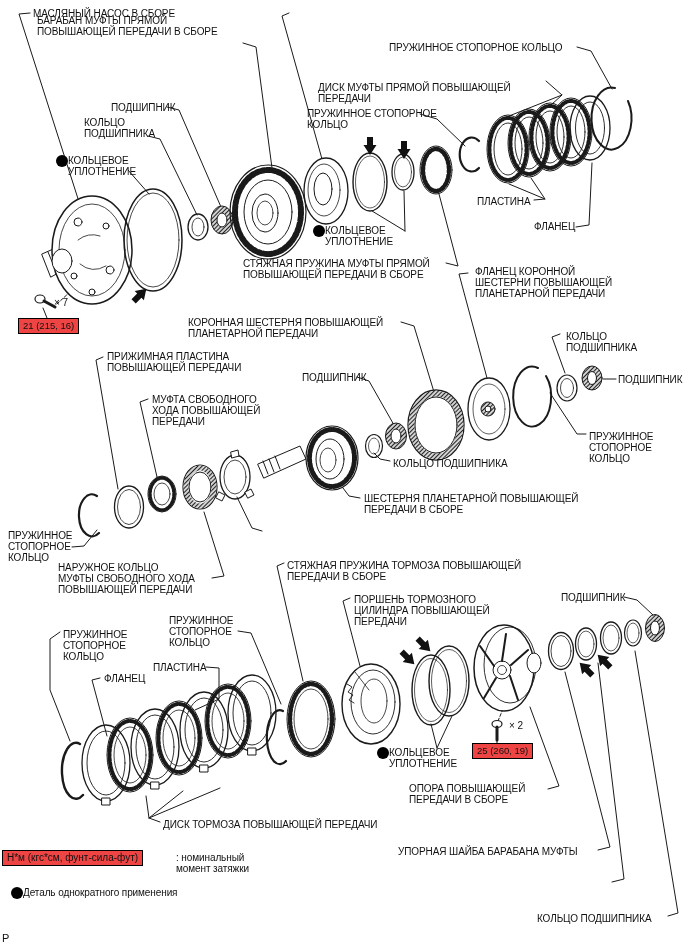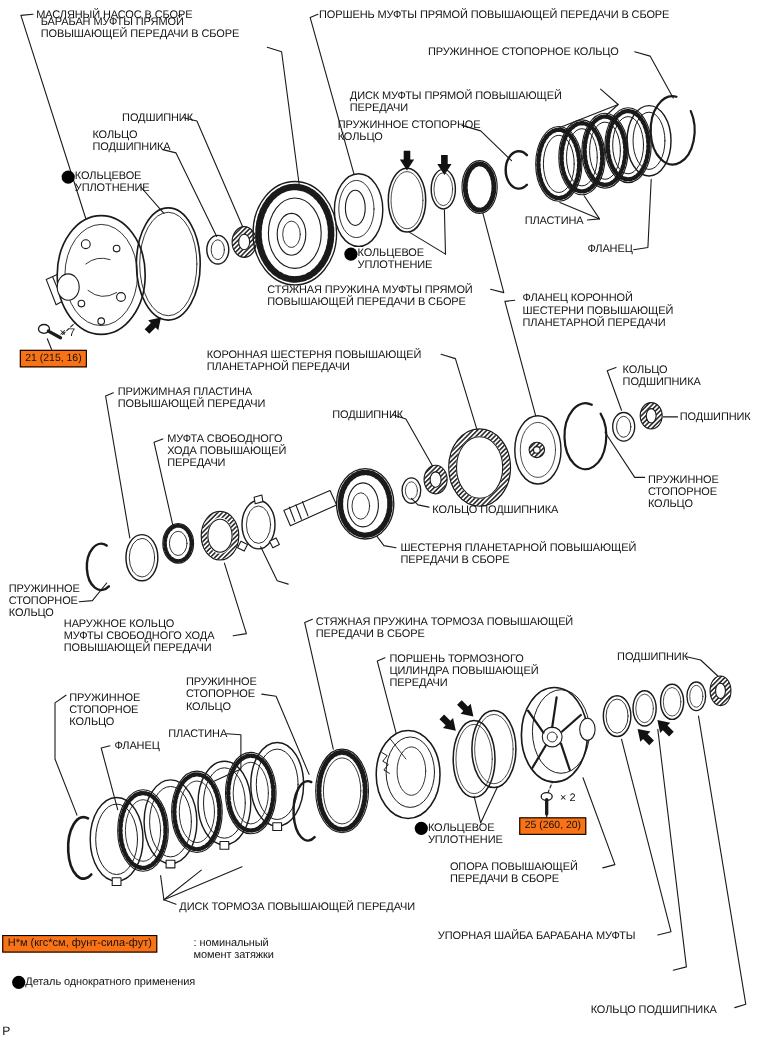--- a/index.html
+++ b/index.html
@@ -4,21 +4,21 @@
 <style>
   html,body{margin:0;padding:0;background:#fff}
   .stage{position:relative;width:690px;height:952px;background:#fff;overflow:hidden;
          font-family:"Liberation Sans",sans-serif;color:#111}
   .stage svg{position:absolute;left:0;top:0}
   .lbl,.lbl-t{font:10px/11.2px "Liberation Sans",sans-serif;letter-spacing:-0.1px;
          white-space:pre-line;color:#111}
   .lbl{position:absolute}
   .blbl{position:absolute;display:flex;align-items:flex-start;gap:0}
   .bullet{flex:none;width:12px;height:12px;border-radius:50%;background:#000;margin-top:0}
-  .tbox{position:absolute;border:1.3px solid #000;background:#f97316;padding:1px 4px;
+  .tbox{position:absolute;border:1.3px solid #000;background:#ef4444;padding:1px 4px;
         font:9.5px/12px "Liberation Sans",sans-serif;white-space:nowrap}
   .qty{position:absolute;font:10px/11px "Liberation Sans",sans-serif}
   .fluid-arrow{display:inline-flex;align-items:center;margin-top:1px}
   .fluid-arrow .tri{width:0;height:0;border-top:5px solid transparent;
         border-bottom:5px solid transparent;border-right:10px solid #000}
   .fluid-arrow .bar{width:8px;height:4px;background:#000}
 </style>
 </head>
 <body>
 
@@ -262,21 +262,20 @@
       <use href="#arr" transform="translate(424,645) rotate(135)"></use>
       <use href="#arr" transform="translate(586,669) rotate(-45)"></use>
       <use href="#arr" transform="translate(604,661) rotate(-45)"></use>
     </g>
   </g>
 </svg>
 
 <div class="lbl" style="left:33px;top:8px">МАСЛЯНЫЙ НАСОС В СБОРЕ</div>
 <div class="lbl" style="left:37px;top:15px">БАРАБАН МУФТЫ ПРЯМОЙ
 ПОВЫШАЮЩЕЙ ПЕРЕДАЧИ В СБОРЕ</div>
-<div class="lbl" style="left:290px;top:8px">ПОРШЕНЬ МУФТЫ ПРЯМОЙ ПОВЫШАЮЩЕЙ ПЕРЕДАЧИ В СБОРЕ</div>
 <div class="lbl" style="left:389px;top:42px">ПРУЖИННОЕ СТОПОРНОЕ КОЛЬЦО</div>
 <div class="lbl" style="left:318px;top:82px">ДИСК МУФТЫ ПРЯМОЙ ПОВЫШАЮЩЕЙ
 ПЕРЕДАЧИ</div>
 <div class="lbl" style="left:307px;top:108px">ПРУЖИННОЕ СТОПОРНОЕ
 КОЛЬЦО</div>
 <div class="lbl" style="left:111px;top:102px">ПОДШИПНИК</div>
 <div class="lbl" style="left:84px;top:117px">КОЛЬЦО
 ПОДШИПНИКА</div>
 <div class="blbl" style="left:56px;top:155px">
       <span class="bullet"></span>
@@ -339,21 +338,21 @@
     </div>
 <div class="lbl" style="left:409px;top:783px">ОПОРА ПОВЫШАЮЩЕЙ
 ПЕРЕДАЧИ В СБОРЕ</div>
 <div class="lbl" style="left:163px;top:819px">ДИСК ТОРМОЗА ПОВЫШАЮЩЕЙ ПЕРЕДАЧИ</div>
 <div class="lbl" style="left:398px;top:846px">УПОРНАЯ ШАЙБА БАРАБАНА МУФТЫ</div>
 <div class="lbl" style="left:537px;top:913px">КОЛЬЦО ПОДШИПНИКА</div>
 
 <div class="qty" style="left:54px;top:297px">× 7</div>
 <div class="tbox" style="left:18px;top:318px">21 (215, 16)</div>
 <div class="qty" style="left:509px;top:720px">× 2</div>
-<div class="tbox" style="left:472px;top:743px">25 (260, 20)</div>
+<div class="tbox" style="left:472px;top:743px">25 (260, 19)</div>
 
 <div class="tbox" style="left:2px;top:850px;font-size:10px">Н*м (кгс*см, фунт-сила-фут)</div>
 <div class="lbl" style="left:176px;top:852px">: номинальный
 момент затяжки</div>
 <div class="blbl" style="left:11px;top:887px">
       <span class="bullet"></span>
       <span class="lbl-t">Деталь однократного применения</span>
     </div>
 <div class="lbl" style="left:2px;top:933px;font-size:11px">Р</div>
 

